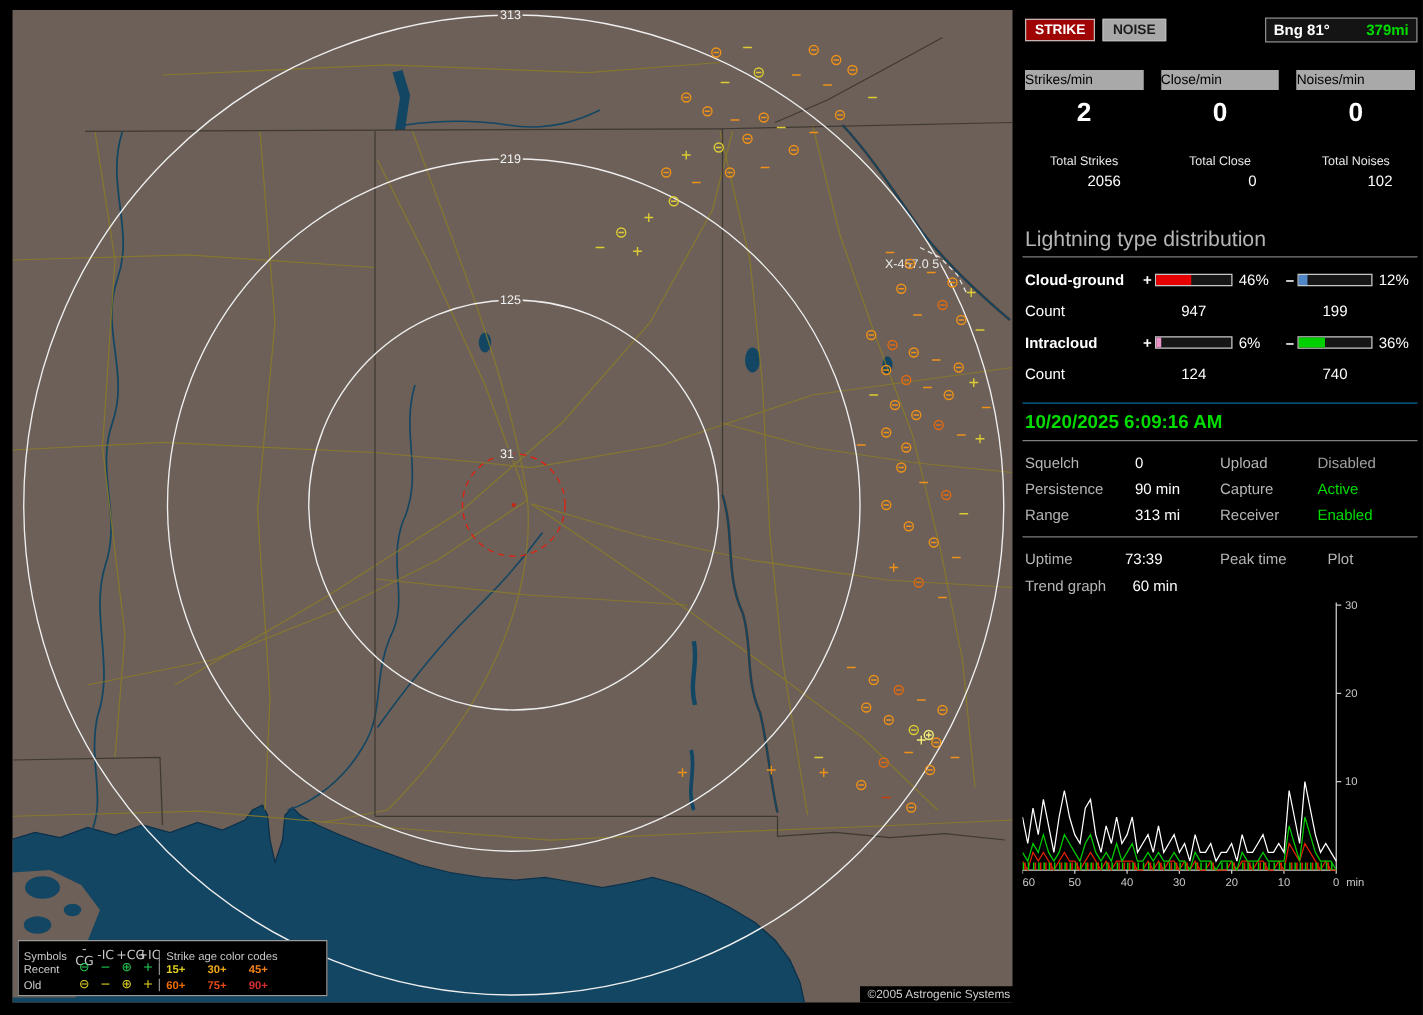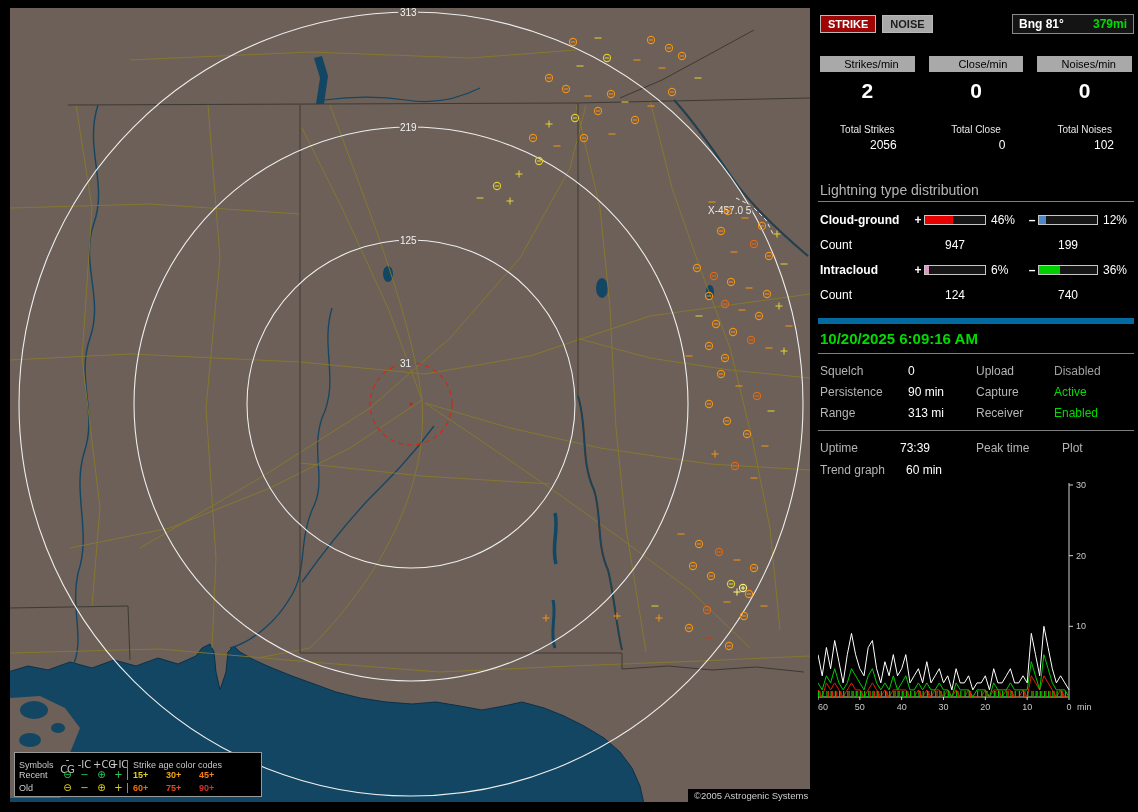--- a/index.html
+++ b/index.html
@@ -26,35 +26,35 @@
   
   .panel{position:absolute;left:818px;top:8px;width:316px;height:796px;font-size:12px}
   .topbar{display:flex;align-items:center;gap:6px;margin:6px 0 22px 2px}
   .btn{font-size:11px;font-weight:bold;padding:2px 7px;border:1px solid #b9b9b9;cursor:pointer}
   .btn.strike{background:#9e0404;color:#fff}
   .btn.noise{background:#a8a8a8;color:#1c1c1c}
   .bng{margin-left:auto;display:flex;justify-content:space-between;align-items:center;width:122px;
        background:#141414;border:1px solid #8a8a8a;padding:2px 6px;font-weight:bold;font-size:12px}
 
   .rates3{display:grid;grid-template-columns:1fr 1fr 1fr;column-gap:14px;padding:0 2px}
-  .chip{background:#a9a9a9;color:#000;font-size:11px;text-align:right;padding:2px 16px;cursor:pointer}
+  .chip{background:#a9a9a9;color:#000;font-size:11px;text-align:left;padding:2px 0;cursor:pointer}
   .bigval{font-size:21px;font-weight:bold;text-align:center;margin-top:7px}
   .tlabel{font-size:10px;color:#e8e8e8;text-align:center;margin-top:21px}
   .tval{text-align:right;padding-right:18px;margin-top:3px}
 
-  .section-title{margin-top:30px;color:#b5b5b5;font-size:14px;padding:0 2px 3px;border-bottom:1px solid #7e7e7e}
+  .section-title{margin-top:30px;color:#b5b5b5;font-size:17px;padding:0 2px 3px;border-bottom:1px solid #7e7e7e}
   .dist-grid{display:grid;grid-template-columns:92px 12px 62px 40px 12px 60px 1fr;align-items:center;margin-top:11px;padding:0 2px}
   .dlabel{font-weight:bold}
   .sign{font-weight:bold;text-align:center}
   .bar{display:block;height:10px;border:1px solid #c6c6c6;background:#161616}
   .fill{display:block;height:100%;width:0}
   .pct{font-weight:normal;padding-left:5px}
   .cval{text-align:center}
 
-  .datetime{margin-top:16px;padding:6px 2px;border-top:6px solid #0369a1;border-bottom:1px solid #7e7e7e;
+  .datetime{margin-top:16px;padding:6px 2px;border-top:1px solid #0369a1;border-bottom:1px solid #7e7e7e;
             font-size:15px;font-weight:bold}
   .status{margin-top:10px;padding:0 2px}
   .srow{display:grid;grid-template-columns:88px 68px 78px 1fr;margin-bottom:7px}
   .lbl{color:#b5b5b5}
   .val{color:#fff}
   .sep{border:none;border-top:1px solid #7e7e7e;margin:10px 0}
   .prow{display:grid;grid-template-columns:80px 76px 86px 1fr;margin-bottom:8px;padding:0 2px}
   .trend-row{display:grid;grid-template-columns:86px 1fr;margin:6px 0 4px;padding:0 2px}
   text.ax{fill:#c9c9c9;font:9px "Liberation Sans",sans-serif}
 </style>

